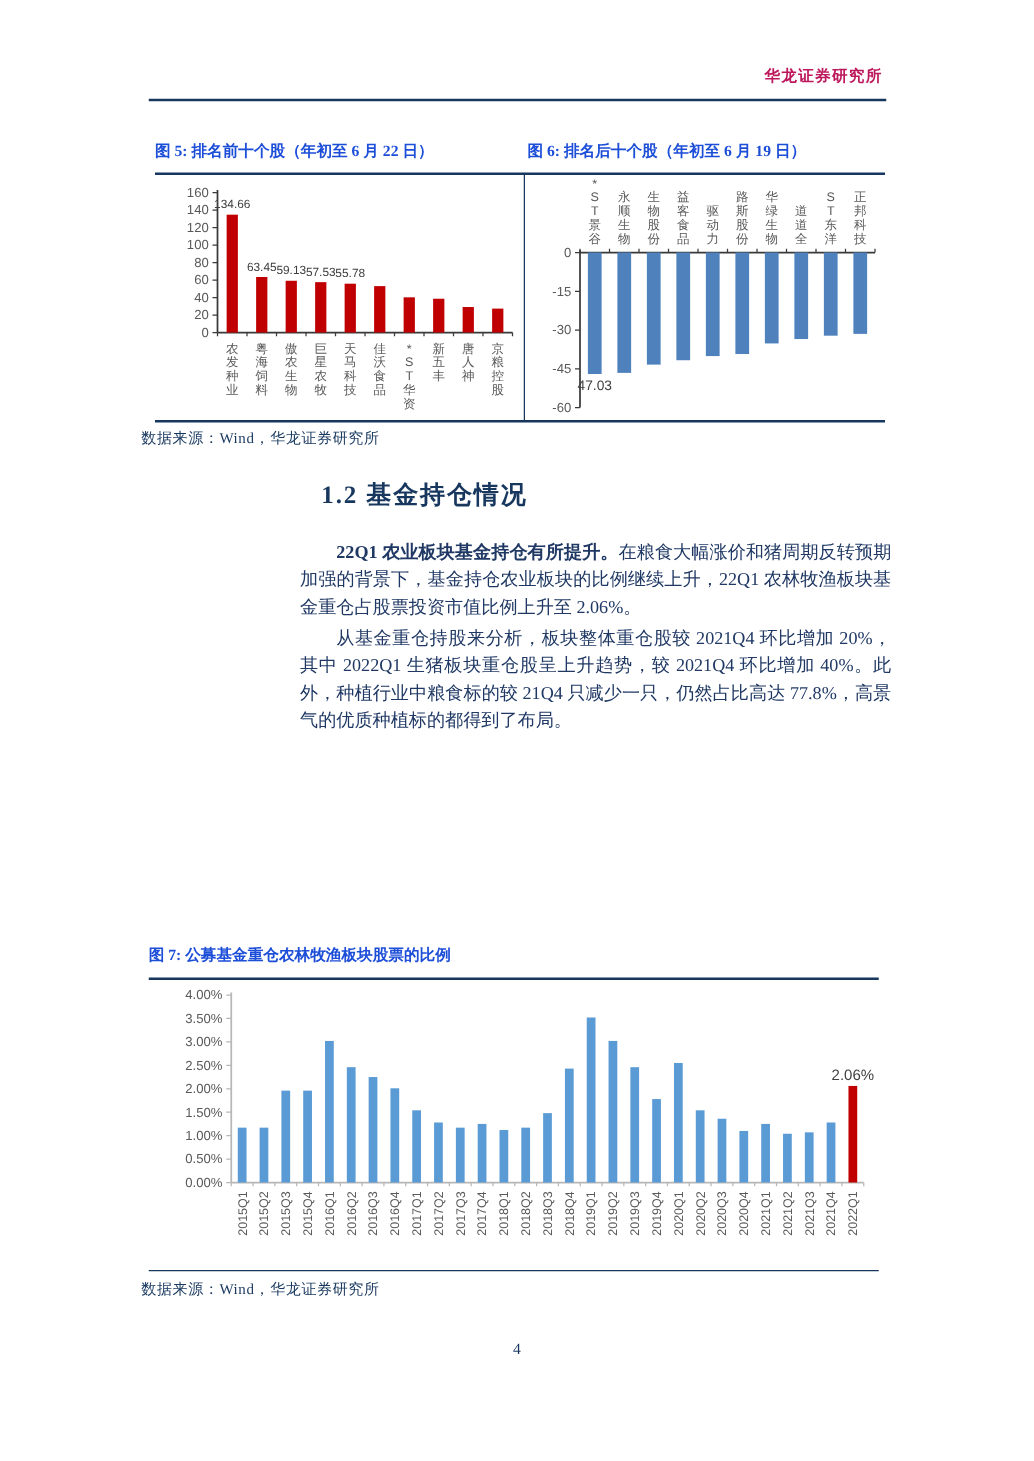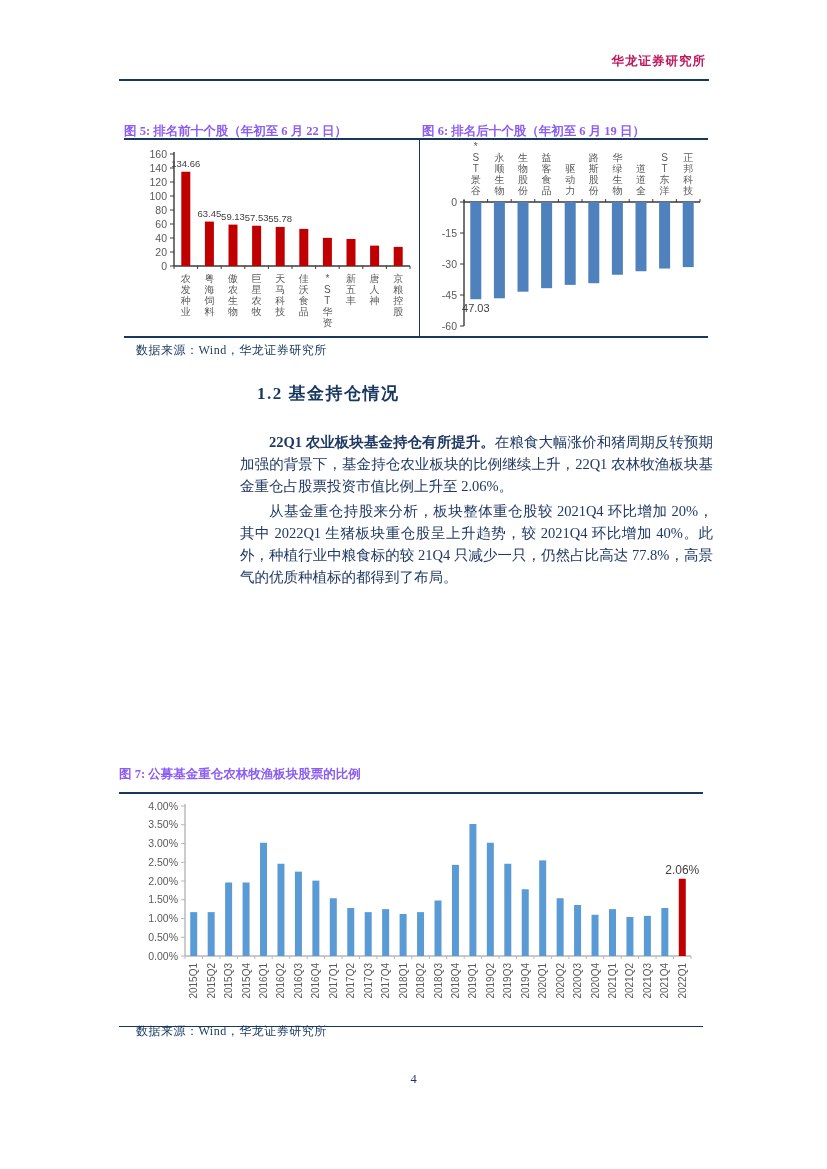--- a/index.html
+++ b/index.html
@@ -4,30 +4,30 @@
 <style>
   html,body{margin:0;padding:0;background:#ffffff;}
   .page{
     position:relative;width:827px;height:1169px;margin:0 auto;background:#fff;
     font-family:"Liberation Serif","DejaVu Serif",serif;color:#1F3864;overflow:hidden;
   }
   .inst{position:absolute;top:53px;right:121px;font-size:12.5px;font-weight:bold;color:#be185d;letter-spacing:1px;}
   .hrule{position:absolute;top:79px;left:119px;width:590px;height:2px;background:#17375E;}
   .figblock{position:absolute;top:113px;left:124px;width:584px;}
   .figtitles{display:flex;height:25px;}
-  .figtitle{font-size:12.5px;font-weight:bold;color:#8b5cf6;white-space:nowrap;margin-top:10px;}
+  .figtitle{font-size:12.5px;font-weight:bold;color:#1d4ed8;white-space:nowrap;}
   .figtitles .cell-l{width:296px;}
   .figtitles .cell-r{flex:1;padding-left:2px;}
   .figrow{display:flex;border-top:2px solid #17375E;border-bottom:2px solid #17375E;height:196px;}
   .figcell-l{width:295px;border-right:1.5px solid #17375E;}
   .figcell-r{flex:1;}
-  .src{position:absolute;left:136px;font-size:12px;color:#17375E;letter-spacing:0.5px;}
+  .src{position:absolute;left:113px;font-size:12px;color:#17375E;letter-spacing:0.5px;}
   .src1{top:342px;}
   .src2{top:1023px;}
-  .heading{position:absolute;top:382px;left:257px;font-size:17px;font-weight:bold;color:#17375E;letter-spacing:1.5px;font-family:Liberation Serif, serif;}
+  .heading{position:absolute;top:382px;left:257px;font-size:20px;font-weight:bold;color:#17375E;letter-spacing:1.5px;font-family:Liberation Serif, serif;}
   .bodytext{position:absolute;top:428px;left:240px;width:473px;font-size:14.5px;line-height:21.8px;text-align:justify;color:#1F3864;}
   .bodytext p{margin:4px 0 2px 0;text-indent:2em;}
   .bodytext .lead{font-weight:bold;}
   .fig7block{position:absolute;top:756px;left:119px;width:584px;}
   .fig7block .figtitle{height:22px;margin-bottom:4px;}
   .chart7wrap{border-top:2px solid #17375E;border-bottom:1.5px solid #17375E;padding:2px 0;}
   .pagenum{position:absolute;top:1072px;left:0;width:100%;text-align:center;font-size:12.5px;color:#17375E;}
   svg{display:block;}
   svg text{font-family:"Liberation Sans","DejaVu Sans",sans-serif;}
 </style>

